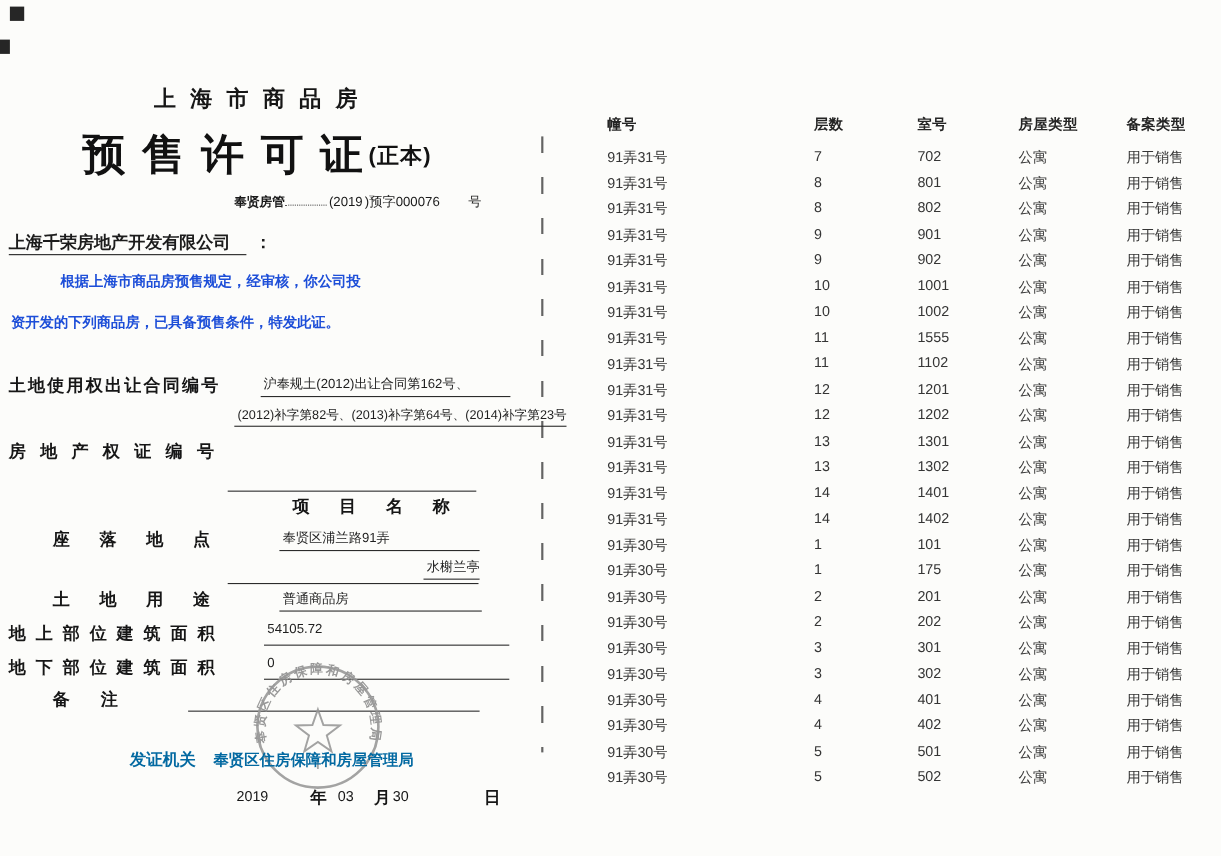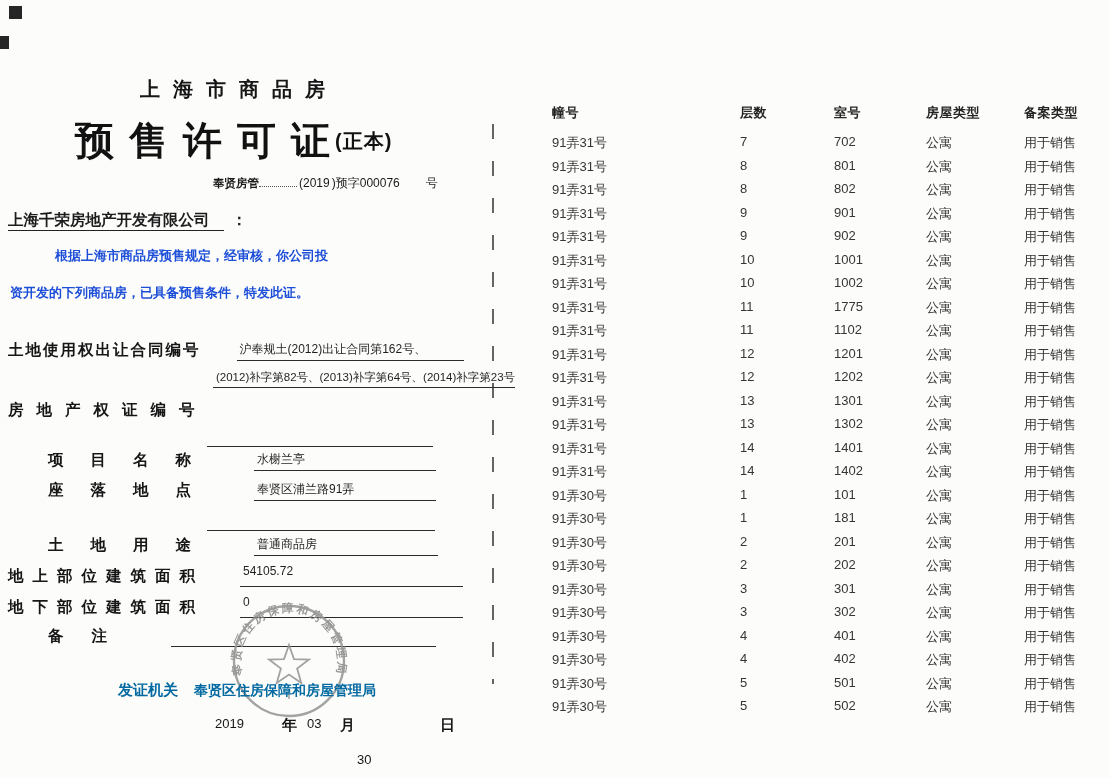--- a/index.html
+++ b/index.html
@@ -95,21 +95,21 @@
   <span class="val">沪奉规土(2012)出让合同第162号、</span>
 </div>
 <div class="field" style="left:213px;top:370px;width:298px;">
   <span class="val small">(2012)补字第82号、(2013)补字第64号、(2014)补字第23号</span>
 </div>
 <div class="field" style="left:8px;top:400px;width:453px;">
   <span class="lbl ls-b">房地产权证编号</span>
 </div>
 <div class="blankline" style="left:207px;top:430px;width:226px;"></div>
 
-<div class="field" style="left:48px;top:450px;width:388px;">
+<div class="field" style="left:48px;top:450px;width:388px;flex-direction:column;">
   <span class="lbl ls-c">项目名称</span>
   <span class="val">水榭兰亭</span>
 </div>
 <div class="field" style="left:48px;top:480px;width:388px;">
   <span class="lbl ls-c">座落地点</span>
   <span class="val">奉贤区浦兰路91弄</span>
 </div>
 <div class="blankline" style="left:207px;top:514px;width:228px;"></div>
 
 <div class="field" style="left:48px;top:535px;width:390px;">
@@ -141,21 +141,21 @@
 
 <div class="abs issuer">
   <span>发证机关</span><span class="ival">奉贤区住房保障和房屋管理局</span>
 </div>
 
 <div class="dateline">
   <span class="dpart num" style="left:215px;">2019</span>
   <span class="dpart lab" style="left:282px;">年</span>
   <span class="dpart num" style="left:307px;">03</span>
   <span class="dpart lab" style="left:340px;">月</span>
-  <span class="dpart num" style="left:357px;margin-top:36px;">30</span>
+  <span class="dpart num" style="left:357px;">30</span>
   <span class="dpart lab" style="left:440px;">日</span>
 </div>
 
 <div class="unit-table">
     <div class="th">幢号</div>
     <div class="th">层数</div>
     <div class="th">室号</div>
     <div class="th">房屋类型</div>
     <div class="th">备案类型</div>
     <div class="td">91弄31号</div>
@@ -188,21 +188,21 @@
     <div class="td">1001</div>
     <div class="td">公寓</div>
     <div class="td">用于销售</div>
     <div class="td">91弄31号</div>
     <div class="td">10</div>
     <div class="td">1002</div>
     <div class="td">公寓</div>
     <div class="td">用于销售</div>
     <div class="td">91弄31号</div>
     <div class="td">11</div>
-    <div class="td">1775</div>
+    <div class="td">1555</div>
     <div class="td">公寓</div>
     <div class="td">用于销售</div>
     <div class="td">91弄31号</div>
     <div class="td">11</div>
     <div class="td">1102</div>
     <div class="td">公寓</div>
     <div class="td">用于销售</div>
     <div class="td">91弄31号</div>
     <div class="td">12</div>
     <div class="td">1201</div>
@@ -233,21 +233,21 @@
     <div class="td">1402</div>
     <div class="td">公寓</div>
     <div class="td">用于销售</div>
     <div class="td">91弄30号</div>
     <div class="td">1</div>
     <div class="td">101</div>
     <div class="td">公寓</div>
     <div class="td">用于销售</div>
     <div class="td">91弄30号</div>
     <div class="td">1</div>
-    <div class="td">181</div>
+    <div class="td">175</div>
     <div class="td">公寓</div>
     <div class="td">用于销售</div>
     <div class="td">91弄30号</div>
     <div class="td">2</div>
     <div class="td">201</div>
     <div class="td">公寓</div>
     <div class="td">用于销售</div>
     <div class="td">91弄30号</div>
     <div class="td">2</div>
     <div class="td">202</div>

